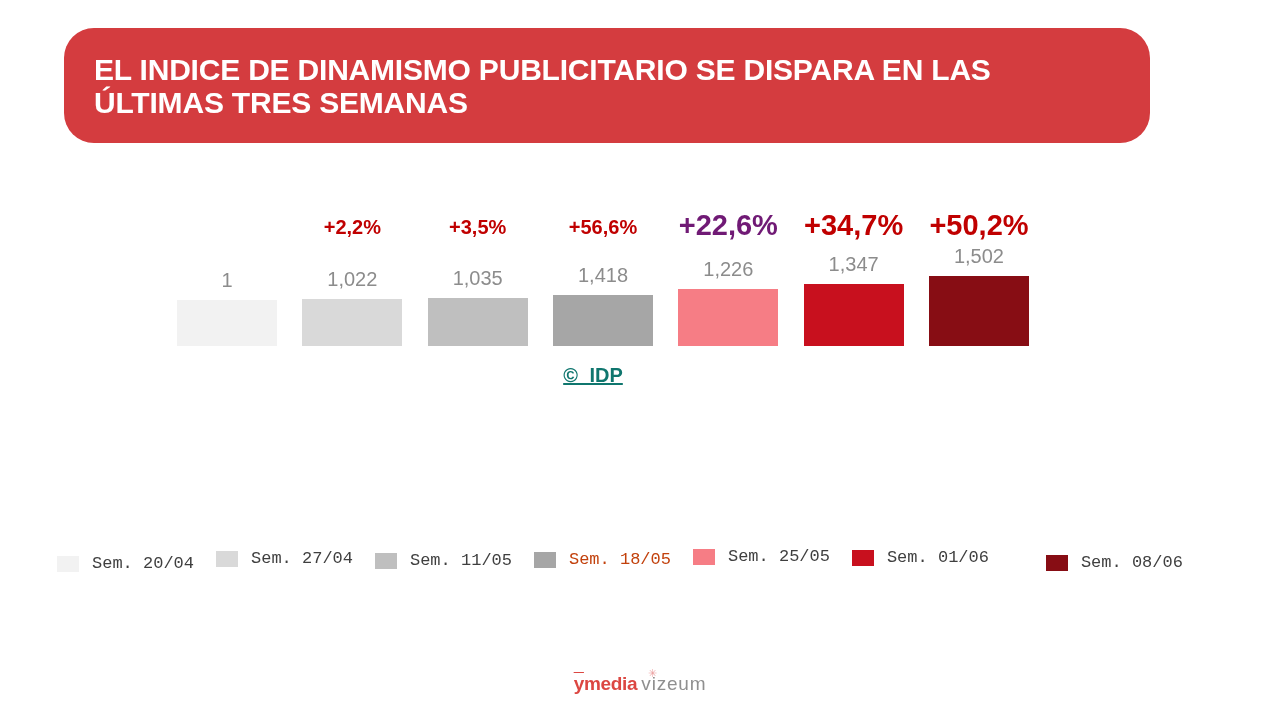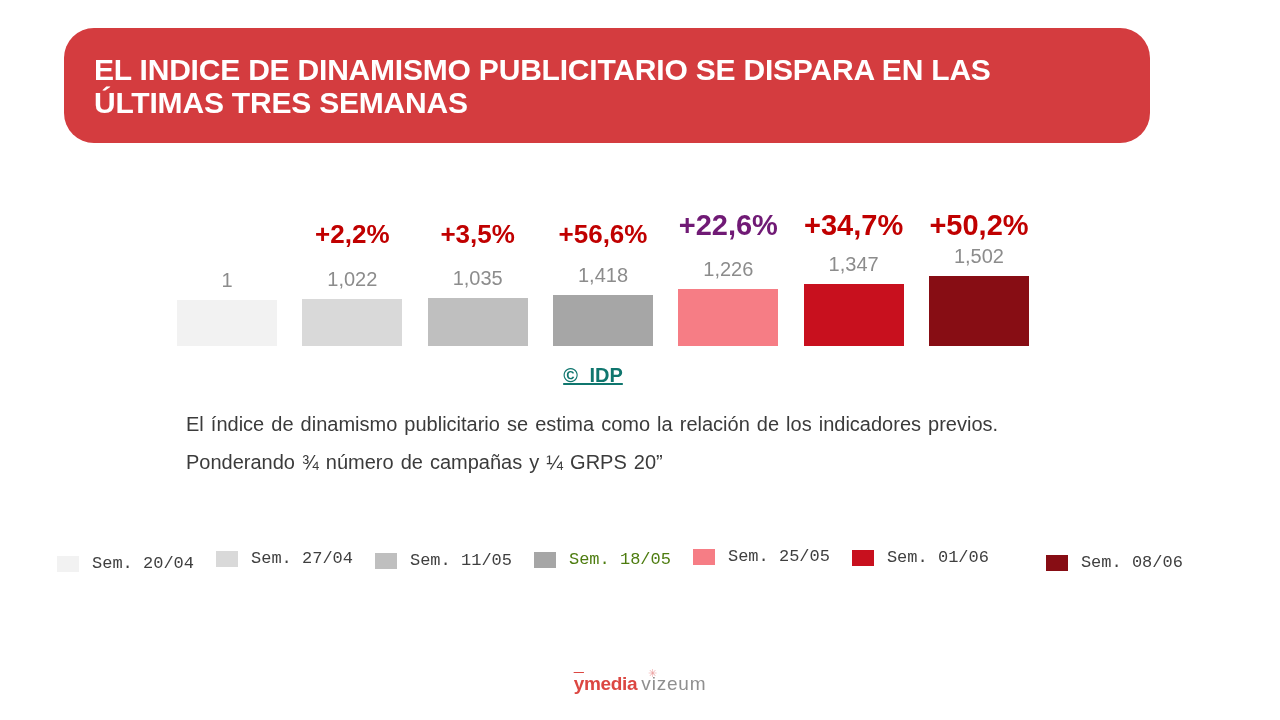--- a/index.html
+++ b/index.html
@@ -65,22 +65,22 @@
     transform: translateX(-50%);
     white-space: nowrap;
     font-size: 20px;
     color: #8C8C8C;
   }
   .pct {
     position: absolute;
     left: 50%;
     transform: translateX(-50%);
     white-space: nowrap;
-    bottom: 96px;
-    font-size: 26px;
+    bottom: 107px;
+    font-size: 20px;
     font-weight: 700;
     color: #C00000;
   }
   .pct.big {
     font-size: 29px;
     bottom: 104px;
   }
   .source {
     position: absolute;
     left: 177px;
@@ -216,41 +216,37 @@
       </div>
       <div class="bar-col">
         <div class="pct big" style="color: rgb(192, 0, 0);">+50,2%</div>
         <div class="val" style="bottom: 78px; color: rgb(140, 140, 140); margin-top: 20px;">1,502</div>
         <div class="bar" style="height: 70px; background: rgb(135, 13, 20);"></div>
       </div>
     </div>
 
   <div class="source" style="color: #0f766e; text-decoration: underline;">© IDP</div>
 
-  <div class="notes">
-    <p>El índice de dinamismo publicitario se estima como la relación de los indicadores previos.</p>
-    <p>Ponderando ¾ número de campañas y ¼ GRPS 20”</p>
-  </div>
 
   <div class="legend" id="legend">
       <div class="legend-item">
         <span class="swatch" style="background: rgb(242, 242, 242);"></span>
         <span style="color: rgb(63, 63, 63);">Sem. 20/04</span>
       </div>
       <div class="legend-item">
         <span class="swatch" style="background: rgb(217, 217, 217);"></span>
         <span style="color: rgb(63, 63, 63);">Sem. 27/04</span>
       </div>
       <div class="legend-item">
         <span class="swatch" style="background: rgb(191, 191, 191);"></span>
         <span style="color: rgb(63, 63, 63);">Sem. 11/05</span>
       </div>
       <div class="legend-item">
         <span class="swatch" style="background: rgb(166, 166, 166);"></span>
-        <span style="color: #4d7c0f;">Sem. 18/05</span>
+        <span style="color: #c2410c;">Sem. 18/05</span>
       </div>
       <div class="legend-item">
         <span class="swatch" style="background: rgb(246, 125, 133);"></span>
         <span style="color: rgb(63, 63, 63);">Sem. 25/05</span>
       </div>
       <div class="legend-item">
         <span class="swatch" style="background: rgb(200, 16, 30);"></span>
         <span style="color: rgb(63, 63, 63);">Sem. 01/06</span>
       </div>
       <div class="legend-item">

